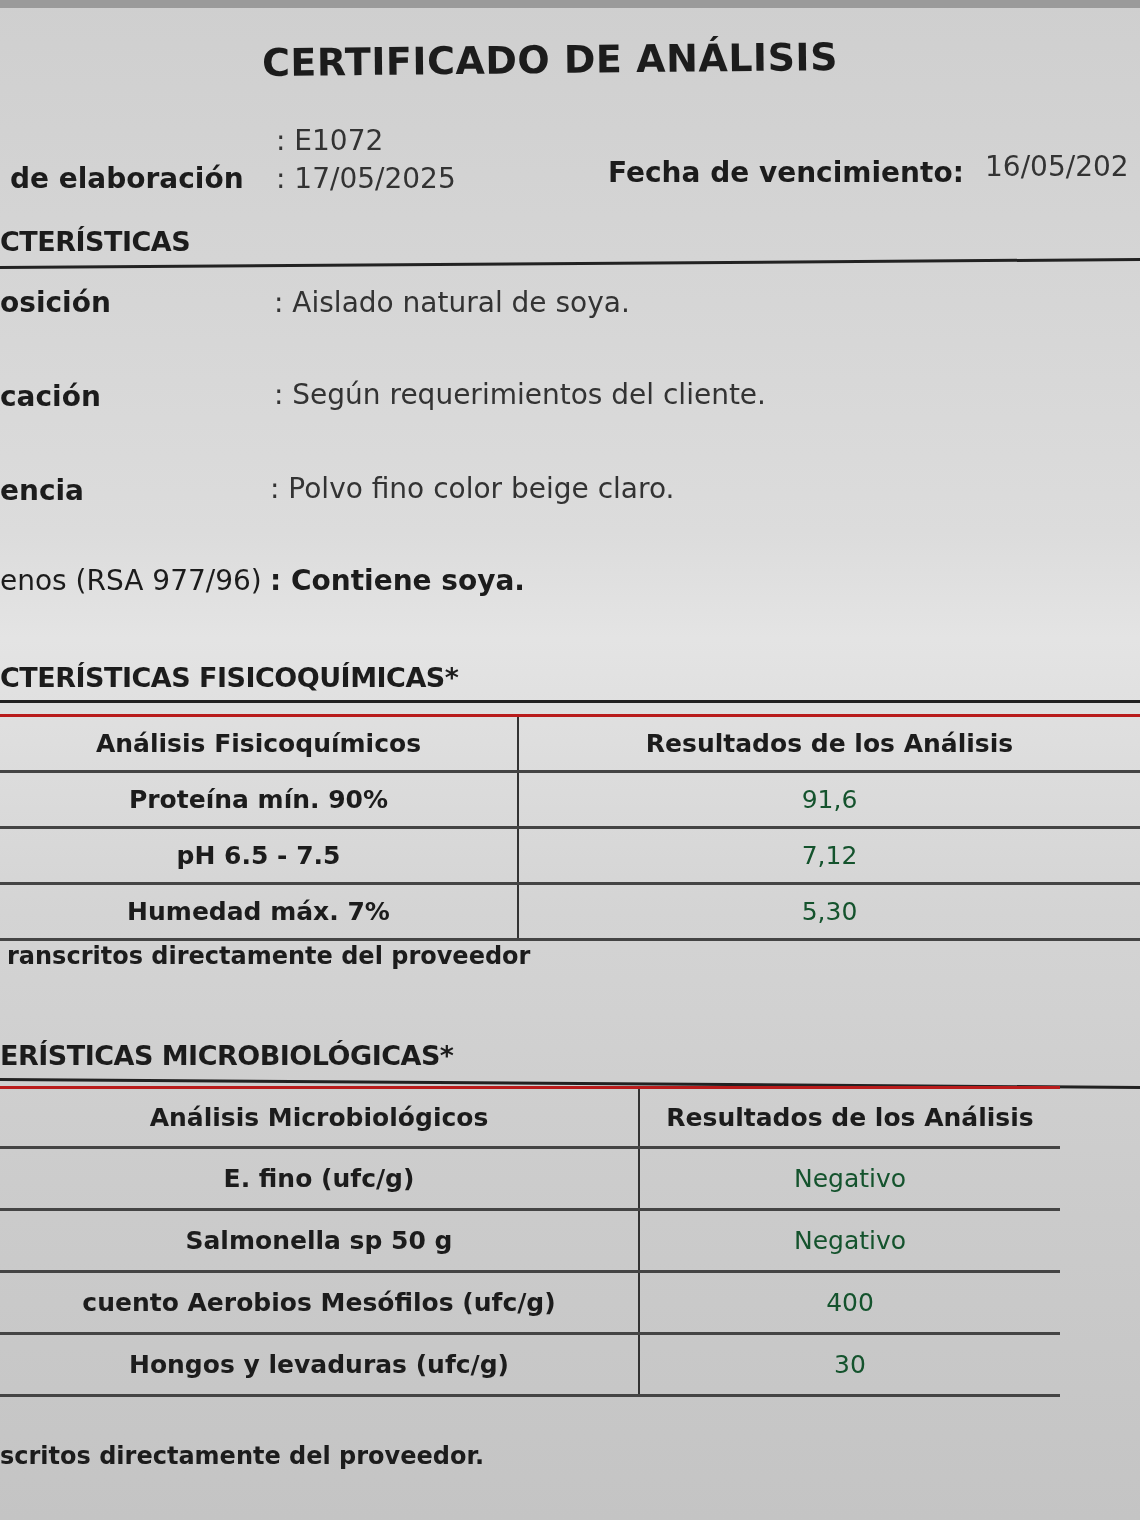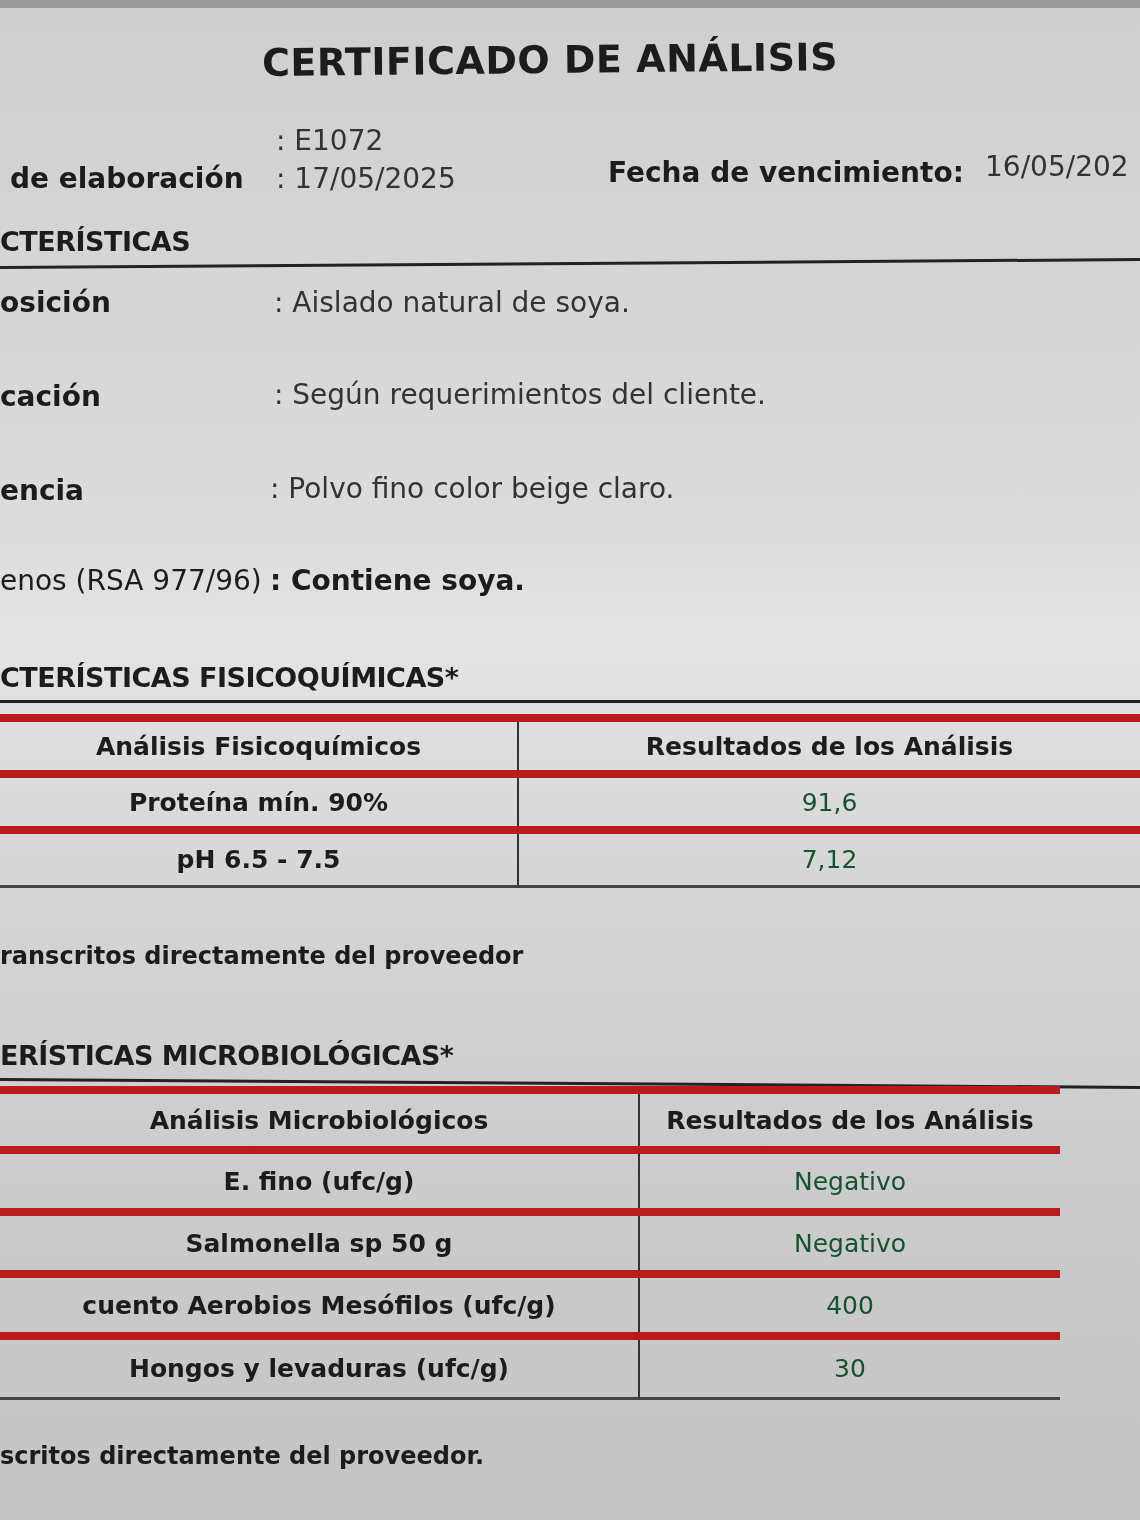--- a/index.html
+++ b/index.html
@@ -9,21 +9,21 @@
       font-family: "DejaVu Sans", sans-serif; color: #1c1c1c;
     }
     .topline { position: absolute; left: 0; right: 0; top: 0; height: 8px; background: #9a9a9a; }
     .title { position: absolute; left: 262px; top: 38px; font-size: 38px; font-weight: bold; letter-spacing: 0.5px; transform: rotate(-0.6deg); }
     .abs { position: absolute; white-space: nowrap; }
     .lbl { font-weight: bold; font-size: 28px; }
     .val { font-size: 28px; color: #333; }
     .sec { font-weight: bold; font-size: 27px; letter-spacing: -0.5px; }
     .rule { position: absolute; left: 0; height: 3px; background: #222; }
     table { position: absolute; border-collapse: collapse; font-size: 25px; }
-    td, th { border-top: 8px solid #b91c1c; border-bottom: 3px solid #444; text-align: center; }
+    td, th { border-top: 3px solid #b91c1c; border-bottom: 3px solid #444; text-align: center; }
     .c1 { border-right: 2px solid #333; }
     th { font-weight: bold; }
     td.k { font-weight: bold; }
     td.v { color: #14532d; }
     .foot { font-weight: bold; font-size: 24px; }
   </style>
 </head>
 <body>
 
 <div class="topline"></div>
@@ -57,23 +57,27 @@
     <th>Resultados de los Análisis</th>
   </tr>
   <tr style="height:56px;">
     <td class="c1 k">Proteína mín. 90%</td>
     <td class="v">91,6</td>
   </tr>
   <tr style="height:56px;">
     <td class="c1 k">pH 6.5 - 7.5</td>
     <td class="v">7,12</td>
   </tr>
+  <tr style="height:56px;">
+    <td class="c1 k">Humedad máx. 7%</td>
+    <td class="v">5,30</td>
+  </tr>
 </tbody>
   </table>
-<div class="abs foot" style="left:0;top:942px;">ranscritos directamente del proveedor</div>
+<div class="abs foot" style="left:7px;top:942px;">ranscritos directamente del proveedor</div>
 
 <div class="abs sec" style="left:0;top:1040px;">ERÍSTICAS MICROBIOLÓGICAS*</div>
 <div class="rule" style="top:1082px;width:1140px;transform:rotate(0.4deg);"></div>
 
 <table style="left:0;top:1086px;width:1060px;">
   <tbody>
       <tr style="height:60px;">
     <th class="c1" style="width:636px;">Análisis Microbiológicos</th>
     <th>Resultados de los Análisis</th>
   </tr>

